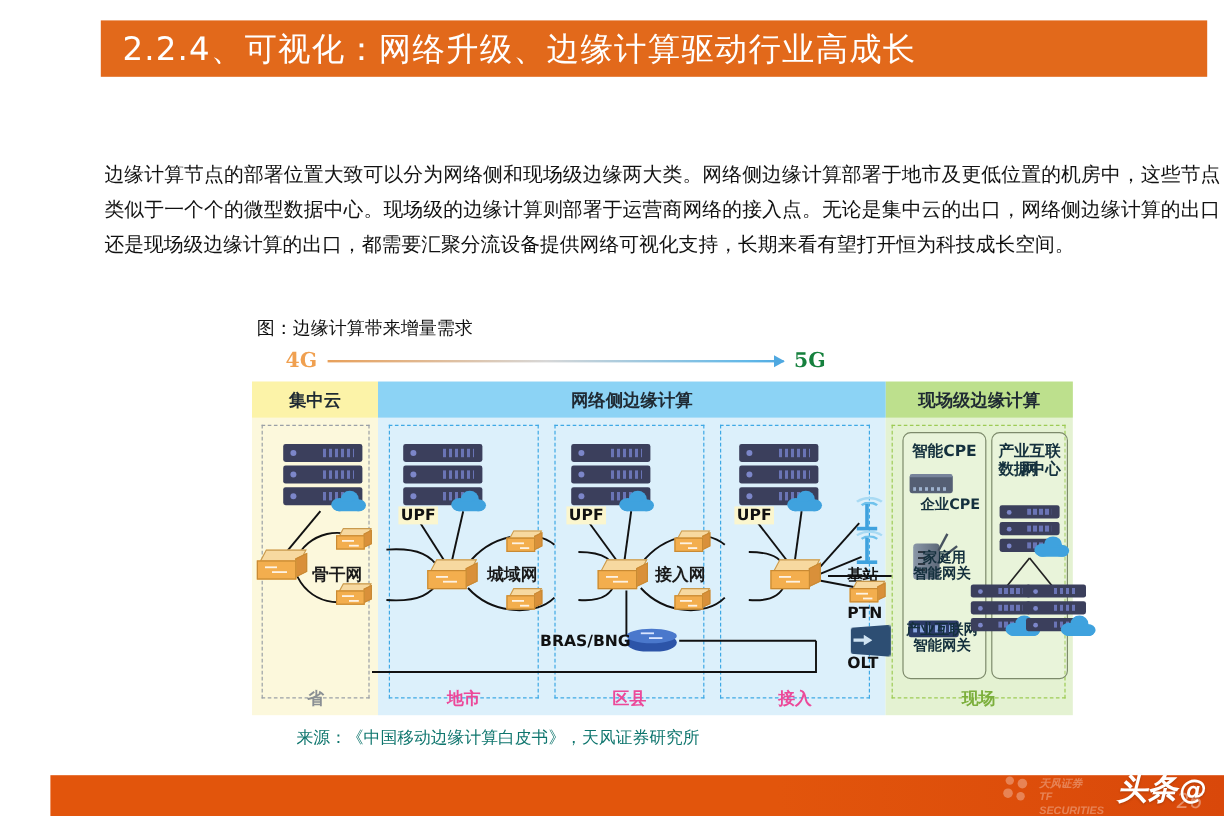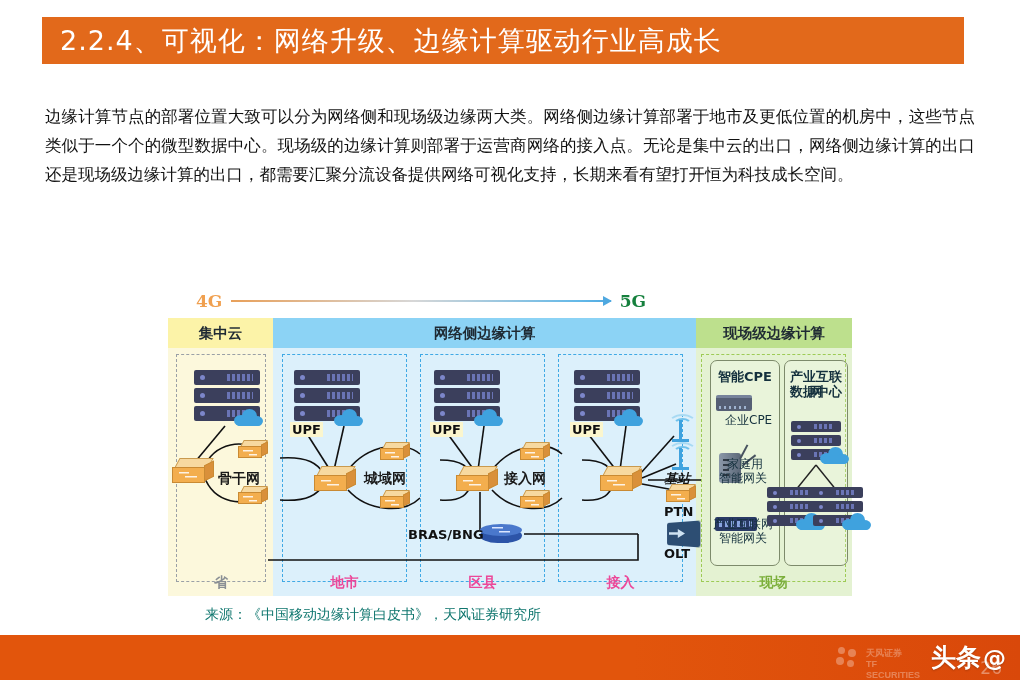--- a/index.html
+++ b/index.html
@@ -2,21 +2,21 @@
 <html><head>
 <meta charset="utf-8">
 <style>
   html,body{margin:0;padding:0;}
   body{
     width:1020px;height:680px;
     background:#ffffff;
     font-family:"Liberation Sans","DejaVu Sans",sans-serif;
     overflow:hidden;position:relative;
   }
-  .slide{position:absolute;inset:0;background:#fff;}
+  .slide{position:absolute;inset:0;background:#fff;margin-left:42px;}
 
   
   .title-bar{
     position:absolute;left:42px;top:17px;width:922px;height:47px;
     background:#E2691B;
     display:flex;align-items:center;
   }
   .title-bar .txt{
     color:#ffffff;font-size:27px;letter-spacing:1px;
     padding-left:18px;white-space:nowrap;
@@ -31,21 +31,21 @@
     width:11px;height:11px;border:2px solid #E2691B;background:#fff;
     box-sizing:border-box;flex:none;
   }
   .bullet-txt{
     font-size:15px;font-weight:bold;color:#1a1a1a;white-space:nowrap;
     font-family:"DejaVu Sans","Liberation Sans",sans-serif;
   }
 
   
   .para{
-    position:absolute;left:45px;top:102px;width:930px;
+    position:absolute;left:45px;top:131px;width:930px;
     font-size:16.5px;line-height:29px;color:#111;
     text-align:justify;
     font-family:"DejaVu Sans","Liberation Sans",sans-serif;
   }
 
   
   .fig-cap{
     position:absolute;left:172px;top:264px;font-size:15px;color:#111;
     font-family:"DejaVu Sans","Liberation Sans",sans-serif;
   }
@@ -179,32 +179,32 @@
   .net-name{position:absolute;font-size:14px;font-weight:bold;color:#1a1a1a;
             font-family:"DejaVu Sans","Liberation Sans",sans-serif;white-space:nowrap;}
   .tag{position:absolute;font-size:13px;font-weight:bold;color:#111;white-space:nowrap;
        font-family:"DejaVu Sans","Liberation Sans",sans-serif;}
   .tag.upf{background:#FBF6CE;padding:0 2px;}
 
   
   .subbox{position:absolute;border:1.2px solid #7D8A6B;border-radius:7px;background:rgba(255,255,255,.18);}
   .subtitle{position:absolute;width:100%;text-align:center;font-size:13px;font-weight:bold;color:#14303d;
             font-family:"DejaVu Sans","Liberation Sans",sans-serif;line-height:15px;}
-  .itemtxt{position:absolute;font-size:12px;font-weight:normal;color:#14303d;line-height:14px;
+  .itemtxt{position:absolute;font-size:12px;font-weight:bold;color:#14303d;line-height:14px;
            font-family:"DejaVu Sans","Liberation Sans",sans-serif;}
 
   svg.links{position:absolute;left:0;top:0;width:684px;height:278px;pointer-events:none;}
 
   
   .source{position:absolute;left:205px;top:606px;font-size:14px;color:#0f766e;
           font-family:"DejaVu Sans","Liberation Sans",sans-serif;}
 
   
-  .footer{position:absolute;left:0;right:0;bottom:0;height:45px;
-          background:linear-gradient(90deg,#E2550C 0%,#E2550C 62%,#D9480A 100%);}
+  .footer{position:absolute;left:0;right:0;bottom:0;height:34px;
+          background:linear-gradient(90deg,#E2550C 0%,#E2550C 62%,#D9480A 100%);font-style:italic;}
   .wm{position:absolute;right:14px;bottom:6px;display:flex;align-items:baseline;gap:2px;
       color:#fff;font-size:25px;font-weight:bold;letter-spacing:0;
       font-family:"DejaVu Sans","Liberation Sans",sans-serif;
       text-shadow:0 1px 2px rgba(0,0,0,.22);}
   .wm .at{font-size:23px;}
   .pageno{position:absolute;right:18px;bottom:2px;font-size:17px;color:rgba(255,255,255,.38);
           font-family:"DejaVu Sans","Liberation Sans",sans-serif;}
   .tflogo{position:absolute;right:92px;bottom:8px;width:92px;height:28px;opacity:.30;}
   .tflogo .dots{position:absolute;left:0;top:3px;width:26px;height:22px;}
   .tflogo .dots i{position:absolute;background:#fff;border-radius:50%;display:block;}
@@ -215,20 +215,21 @@
 
 <div class="slide">
 
   <div class="title-bar">
     <div class="txt">2.2.4、可视化：网络升级、边缘计算驱动行业高成长</div>
   </div>
 
 
   <div class="para">边缘计算节点的部署位置大致可以分为网络侧和现场级边缘两大类。网络侧边缘计算部署于地市及更低位置的机房中，这些节点类似于一个个的微型数据中心。现场级的边缘计算则部署于运营商网络的接入点。无论是集中云的出口，网络侧边缘计算的出口还是现场级边缘计算的出口，都需要汇聚分流设备提供网络可视化支持，长期来看有望打开恒为科技成长空间。</div>
 
+  <div class="fig-cap">图：边缘计算带来增量需求</div>
 
   <div class="gen-row">
     <span class="gen-label gen-4g">4G</span>
     <span class="gen-line"></span>
     <span class="gen-label gen-5g">5G</span>
   </div>
 
   <div class="diagram">
 
     <div class="band yellow"></div>
@@ -456,21 +457,21 @@
         <div class="w1"></div>
         <div class="m"></div>
         <div class="base"></div>
     </div>
     <div class="ant" style="left:500px;top:126px;">
       <div class="w2"></div>
         <div class="w1"></div>
         <div class="m"></div>
         <div class="base"></div>
     </div>
-    <div class="tag" style="left:496px;top:152px;font-style:italic;">基站</div>
+    <div class="tag" style="left:496px;top:152px;">基站</div>
 
     <div class="router small" style="left:498px;top:166px;">
       <div class="top"></div>
         <div class="side"></div>
         <div class="front"></div>
         <div class="glyph"></div>
     </div>
     <div class="tag" style="left:496px;top:186px;">PTN</div>
 
     <div class="olt" style="left:497px;top:204px;">

